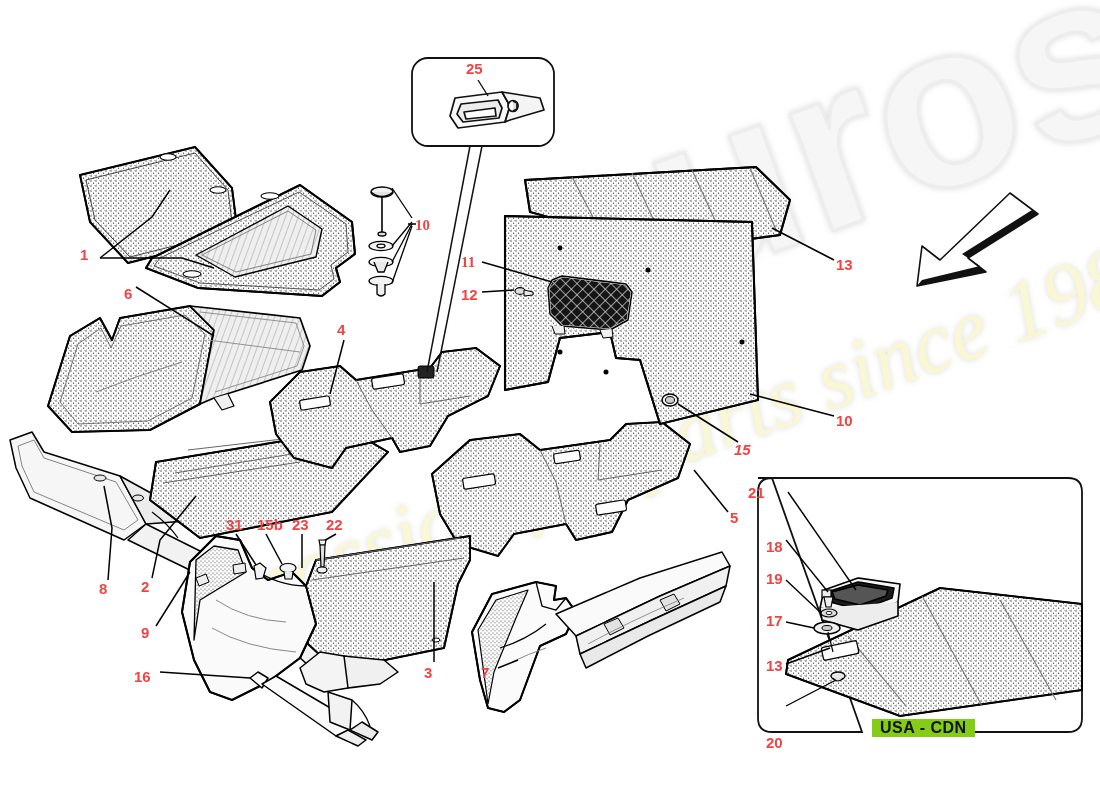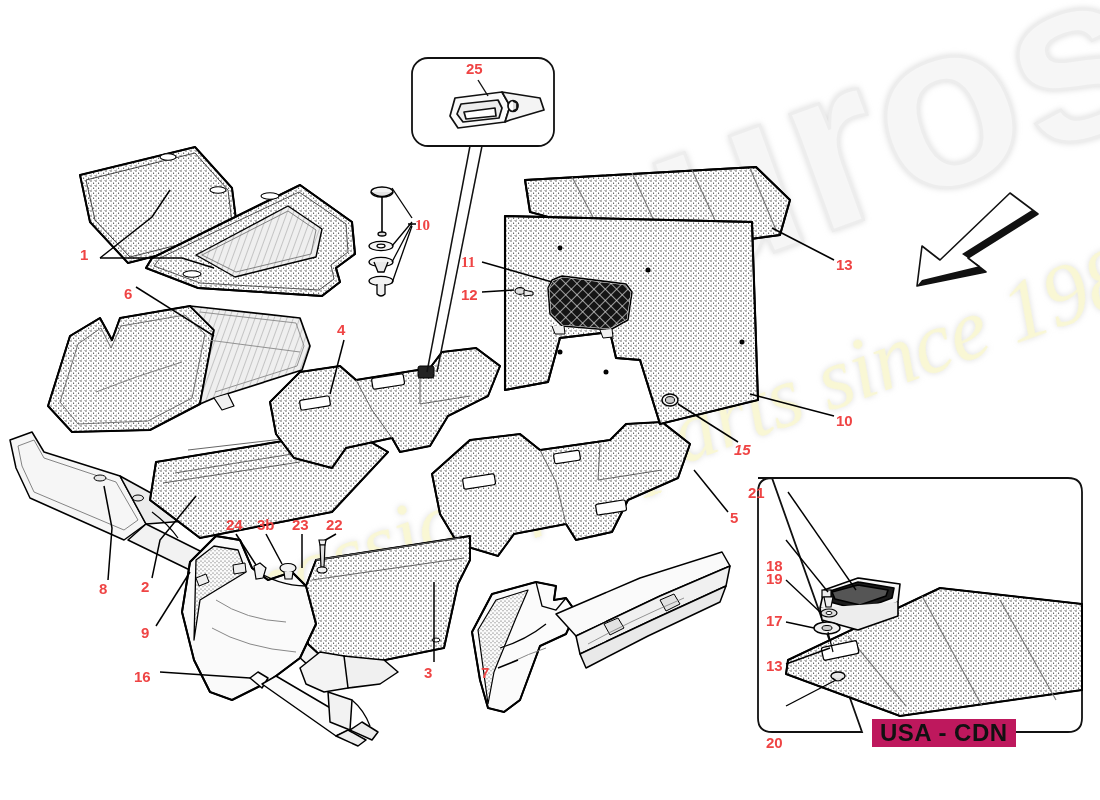--- a/index.html
+++ b/index.html
@@ -5,22 +5,22 @@
 <style>
   html,body{margin:0;padding:0;background:#fff;}
   body{width:1100px;height:800px;overflow:hidden;
        font-family:"Liberation Sans",sans-serif;}
   #stage{position:relative;width:1100px;height:800px;background:#ffffff;}
   #stage svg{position:absolute;left:0;top:0;}
   .num{position:absolute;font-family:"Liberation Sans",sans-serif;
        font-weight:bold;font-size:15px;color:#ef4444;line-height:1;
        white-space:nowrap;}
   .usacdn{position:absolute;font-family:"Liberation Sans",sans-serif;
-          font-weight:bold;font-size:24px;color:#111;letter-spacing:.5px;
-          background:#be185d;padding:0 8px;}
+          font-weight:bold;font-size:16px;color:#111;letter-spacing:.5px;
+          background:#84cc16;padding:0 8px;}
 </style>
 </head>
 <body>
 
 <div id="stage">
 
 <svg width="1100" height="800" viewBox="0 0 1100 800">
   <defs>
 
     <pattern id="stipple" width="5" height="5" patternUnits="userSpaceOnUse">
@@ -398,29 +398,29 @@
 <div class="num" style="left:124px; top:286px;">6</div>
 <div class="num" style="left:481px; top:665px;">7</div>
 <div class="num" style="left:99px;  top:581px;">8</div>
 <div class="num" style="left:141px; top:625px;">9</div>
 <div class="num" style="left:415px; top:218px;font-family:Liberation Serif, serif;">10</div>
 <div class="num" style="left:461px; top:255px;font-family:Liberation Serif, serif;">11</div>
 <div class="num" style="left:461px; top:287px;">12</div>
 <div class="num" style="left:836px; top:257px;">13</div>
 <div class="num" style="left:836px; top:413px;">10</div>
 <div class="num" style="left:734px; top:442px;font-style:italic;">15</div>
-<div class="num" style="left:257px; top:517px;">3b</div>
+<div class="num" style="left:257px; top:517px;">15b</div>
 <div class="num" style="left:134px; top:669px;text-align:center;">16</div>
 <div class="num" style="left:326px; top:517px;">22</div>
 <div class="num" style="left:292px; top:517px;">23</div>
-<div class="num" style="left:226px; top:517px;">24</div>
+<div class="num" style="left:226px; top:517px;">31</div>
 <div class="num" style="left:466px; top:61px;">25</div>
 
 <div class="num" style="left:748px; top:485px;">21</div>
-<div class="num" style="left:766px; top:558px;">18</div>
+<div class="num" style="left:766px; top:539px;">18</div>
 <div class="num" style="left:766px; top:571px;">19</div>
 <div class="num" style="left:766px; top:613px;">17</div>
 <div class="num" style="left:766px; top:658px;">13</div>
 <div class="num" style="left:766px; top:735px;">20</div>
 
 <div class="usacdn" style="left:872px; top:719px;">USA - CDN</div>
 
 </div>
 
 </body></html>

